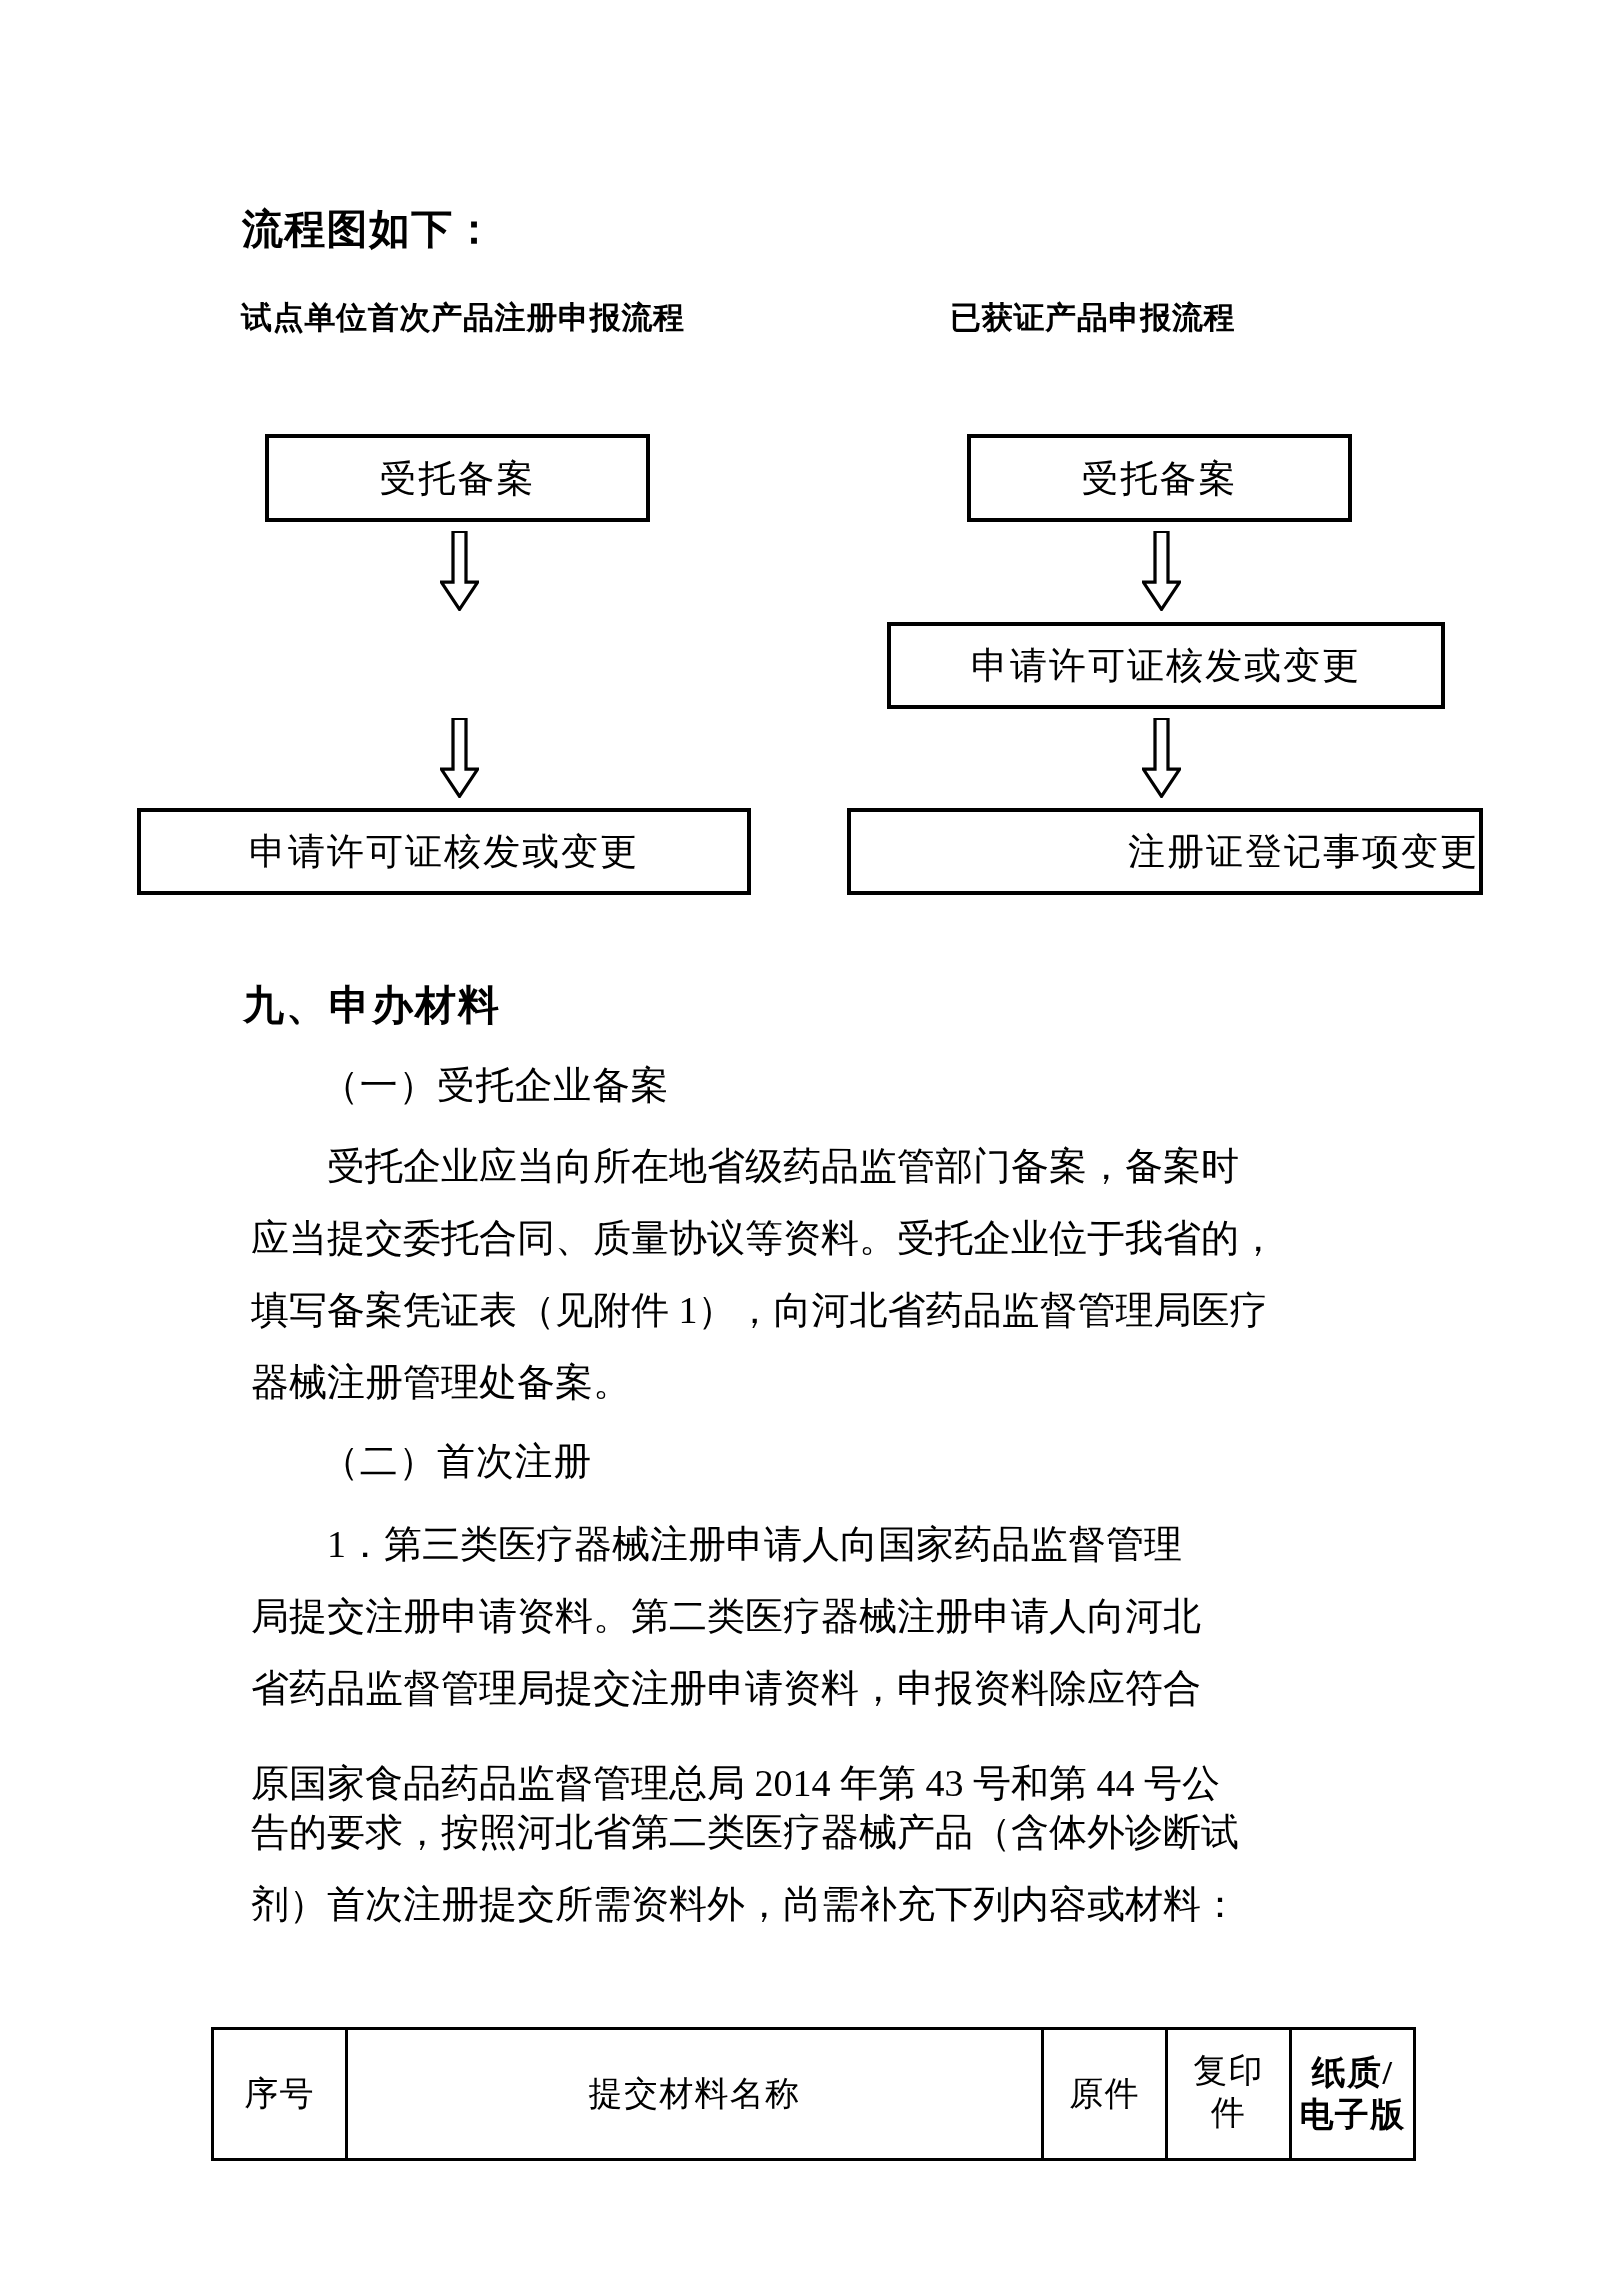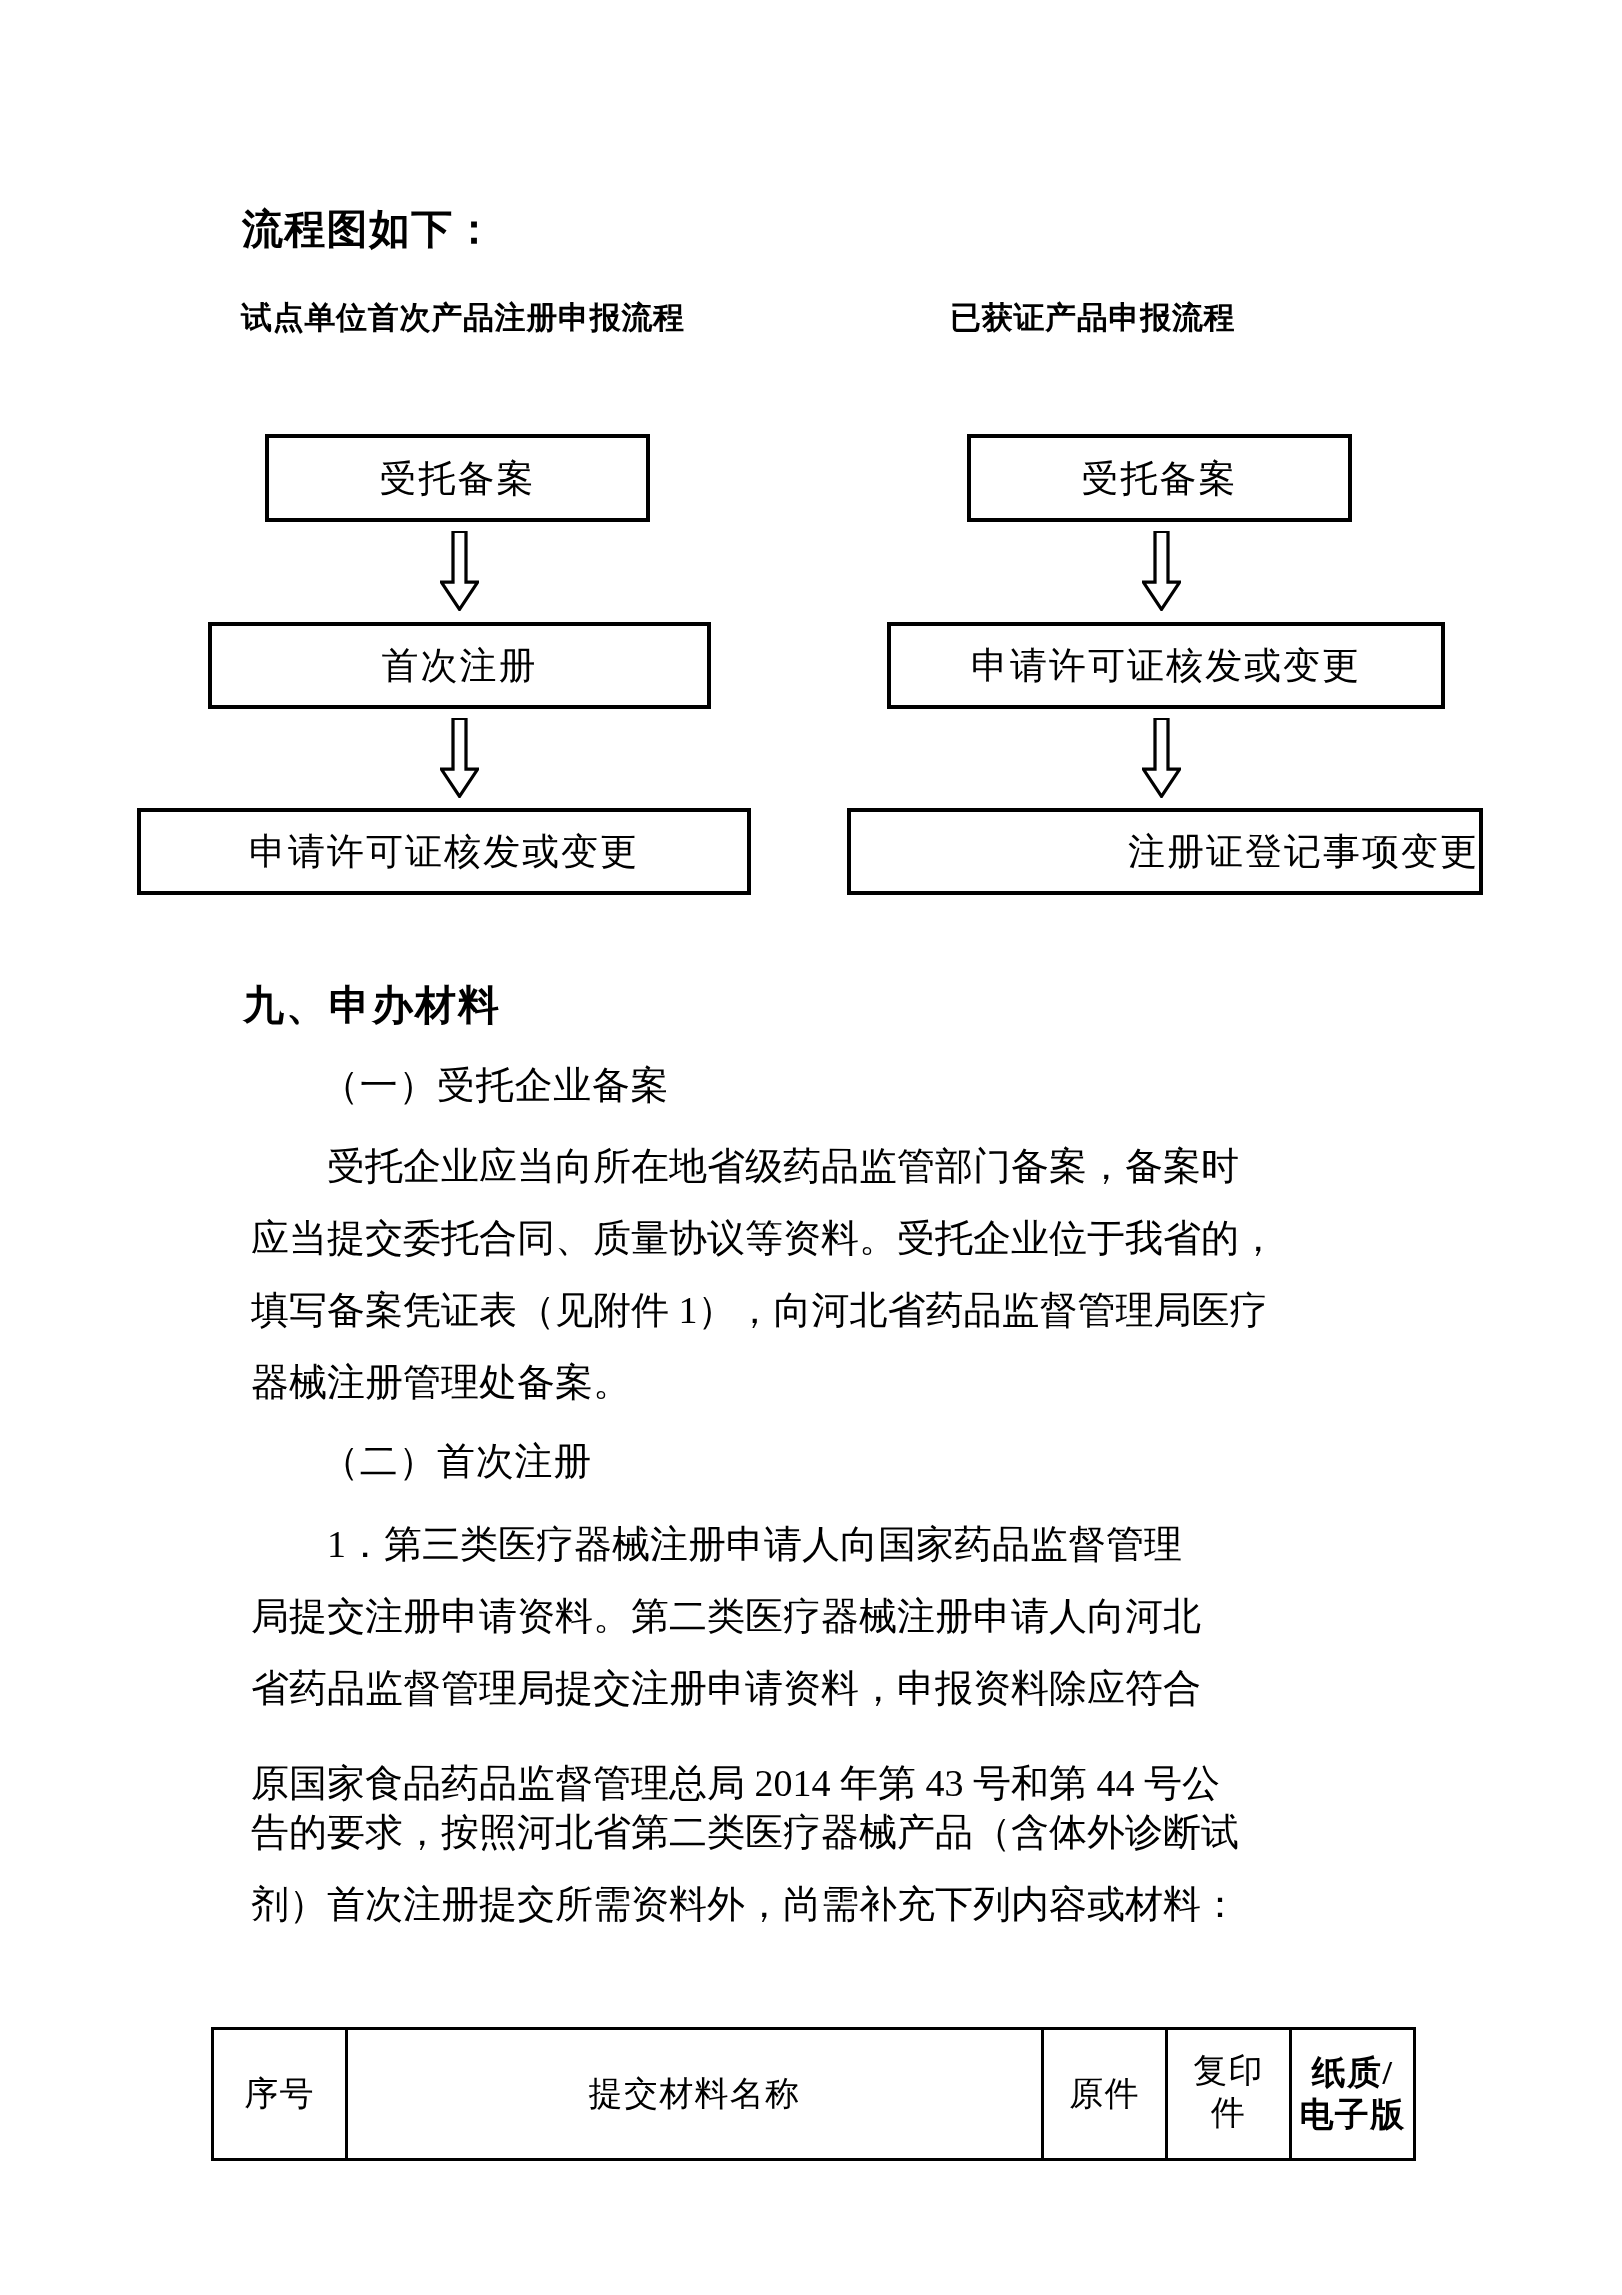--- a/index.html
+++ b/index.html
@@ -160,23 +160,20 @@
 
   <div class="flow-area">
 
     <div class="flow-box" id="box-l1">
       <span>受托备案</span>
     </div>
     <svg class="flow-arrow" id="arrow-l1" viewBox="0 0 60 122">
       <polygon points="20,0 40,0 40,78 58,78 30,120 2,78 20,78" fill="#ffffff" stroke="#000000" stroke-width="5"></polygon>
     </svg>
 
-    <div class="flow-box" id="box-l2">
-      <span>首次注册</span>
-    </div>
     <svg class="flow-arrow" id="arrow-l2" viewBox="0 0 60 122">
       <polygon points="20,0 40,0 40,78 58,78 30,120 2,78 20,78" fill="#ffffff" stroke="#000000" stroke-width="5"></polygon>
     </svg>
 
     <div class="flow-box" id="box-l3">
       <span>申请许可证核发或变更</span>
     </div>
 
     <div class="flow-box" id="box-r1">
       <span>受托备案</span>

